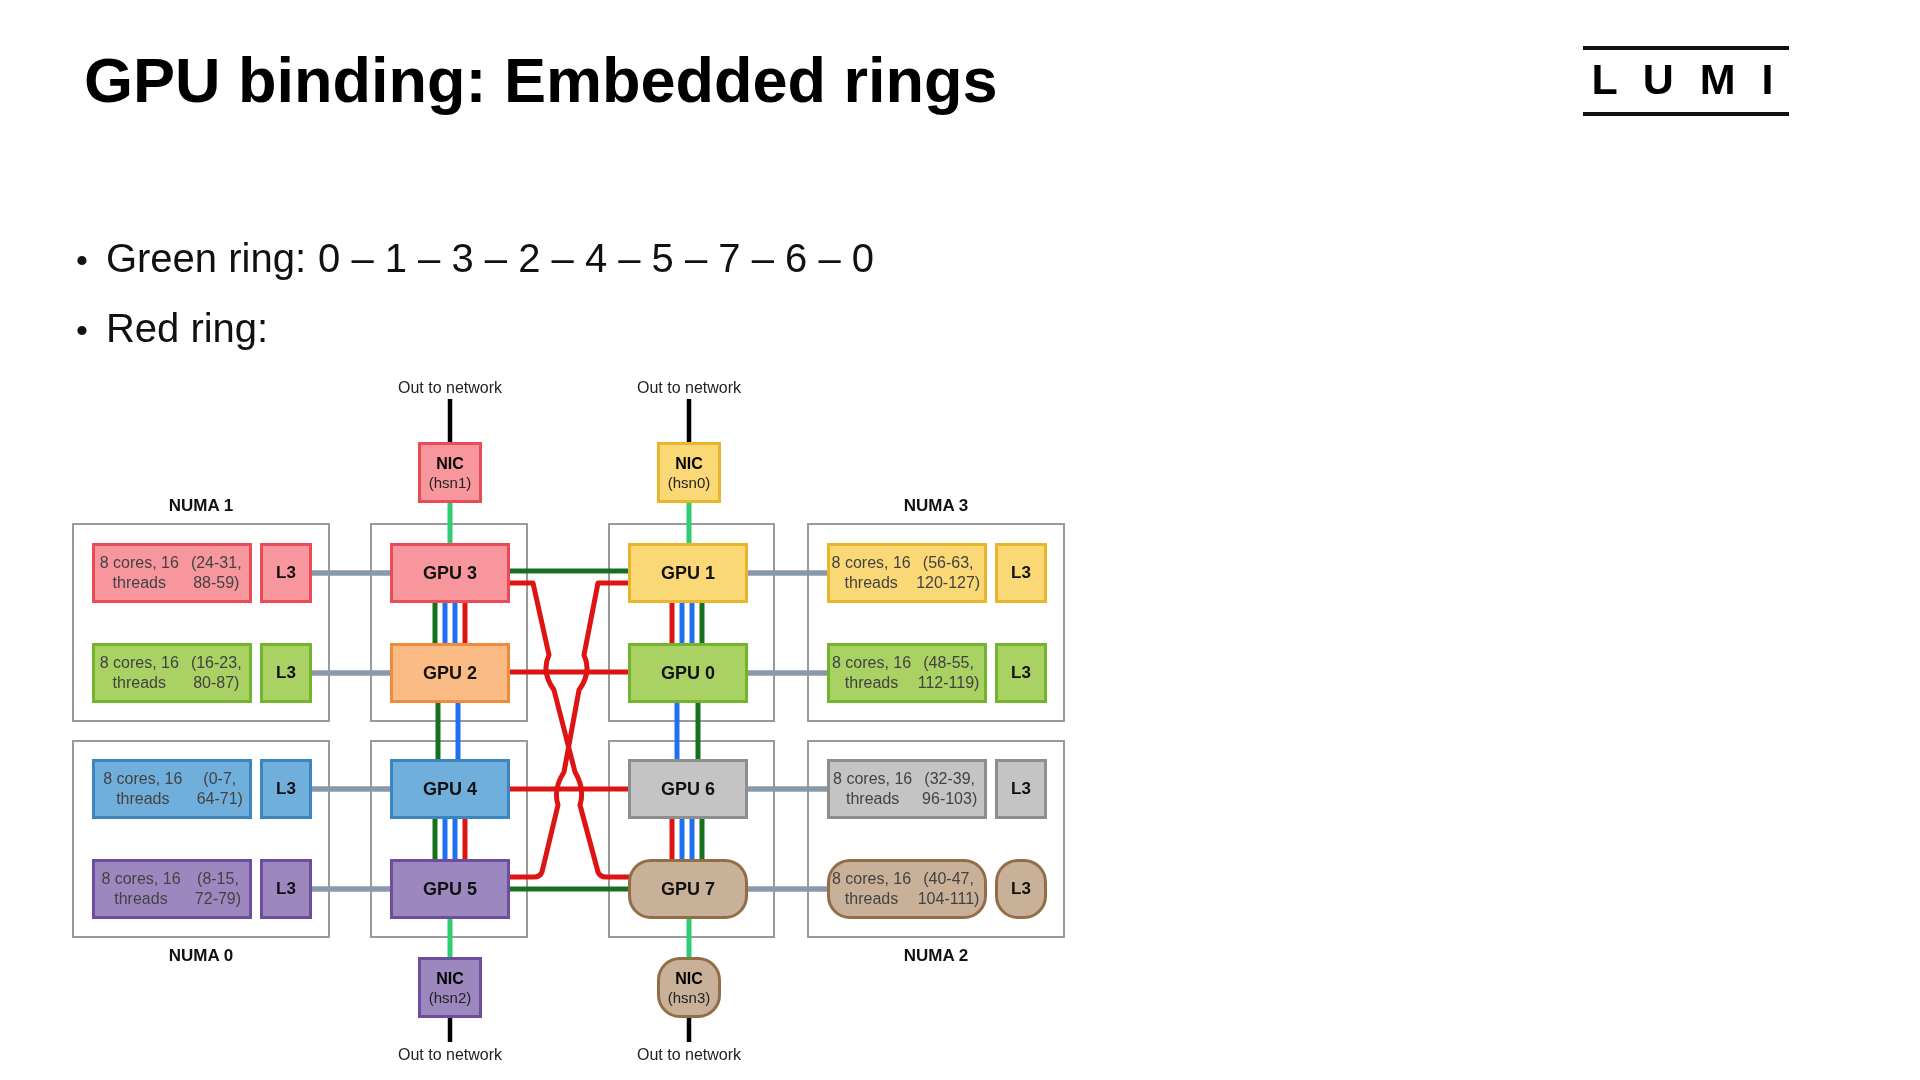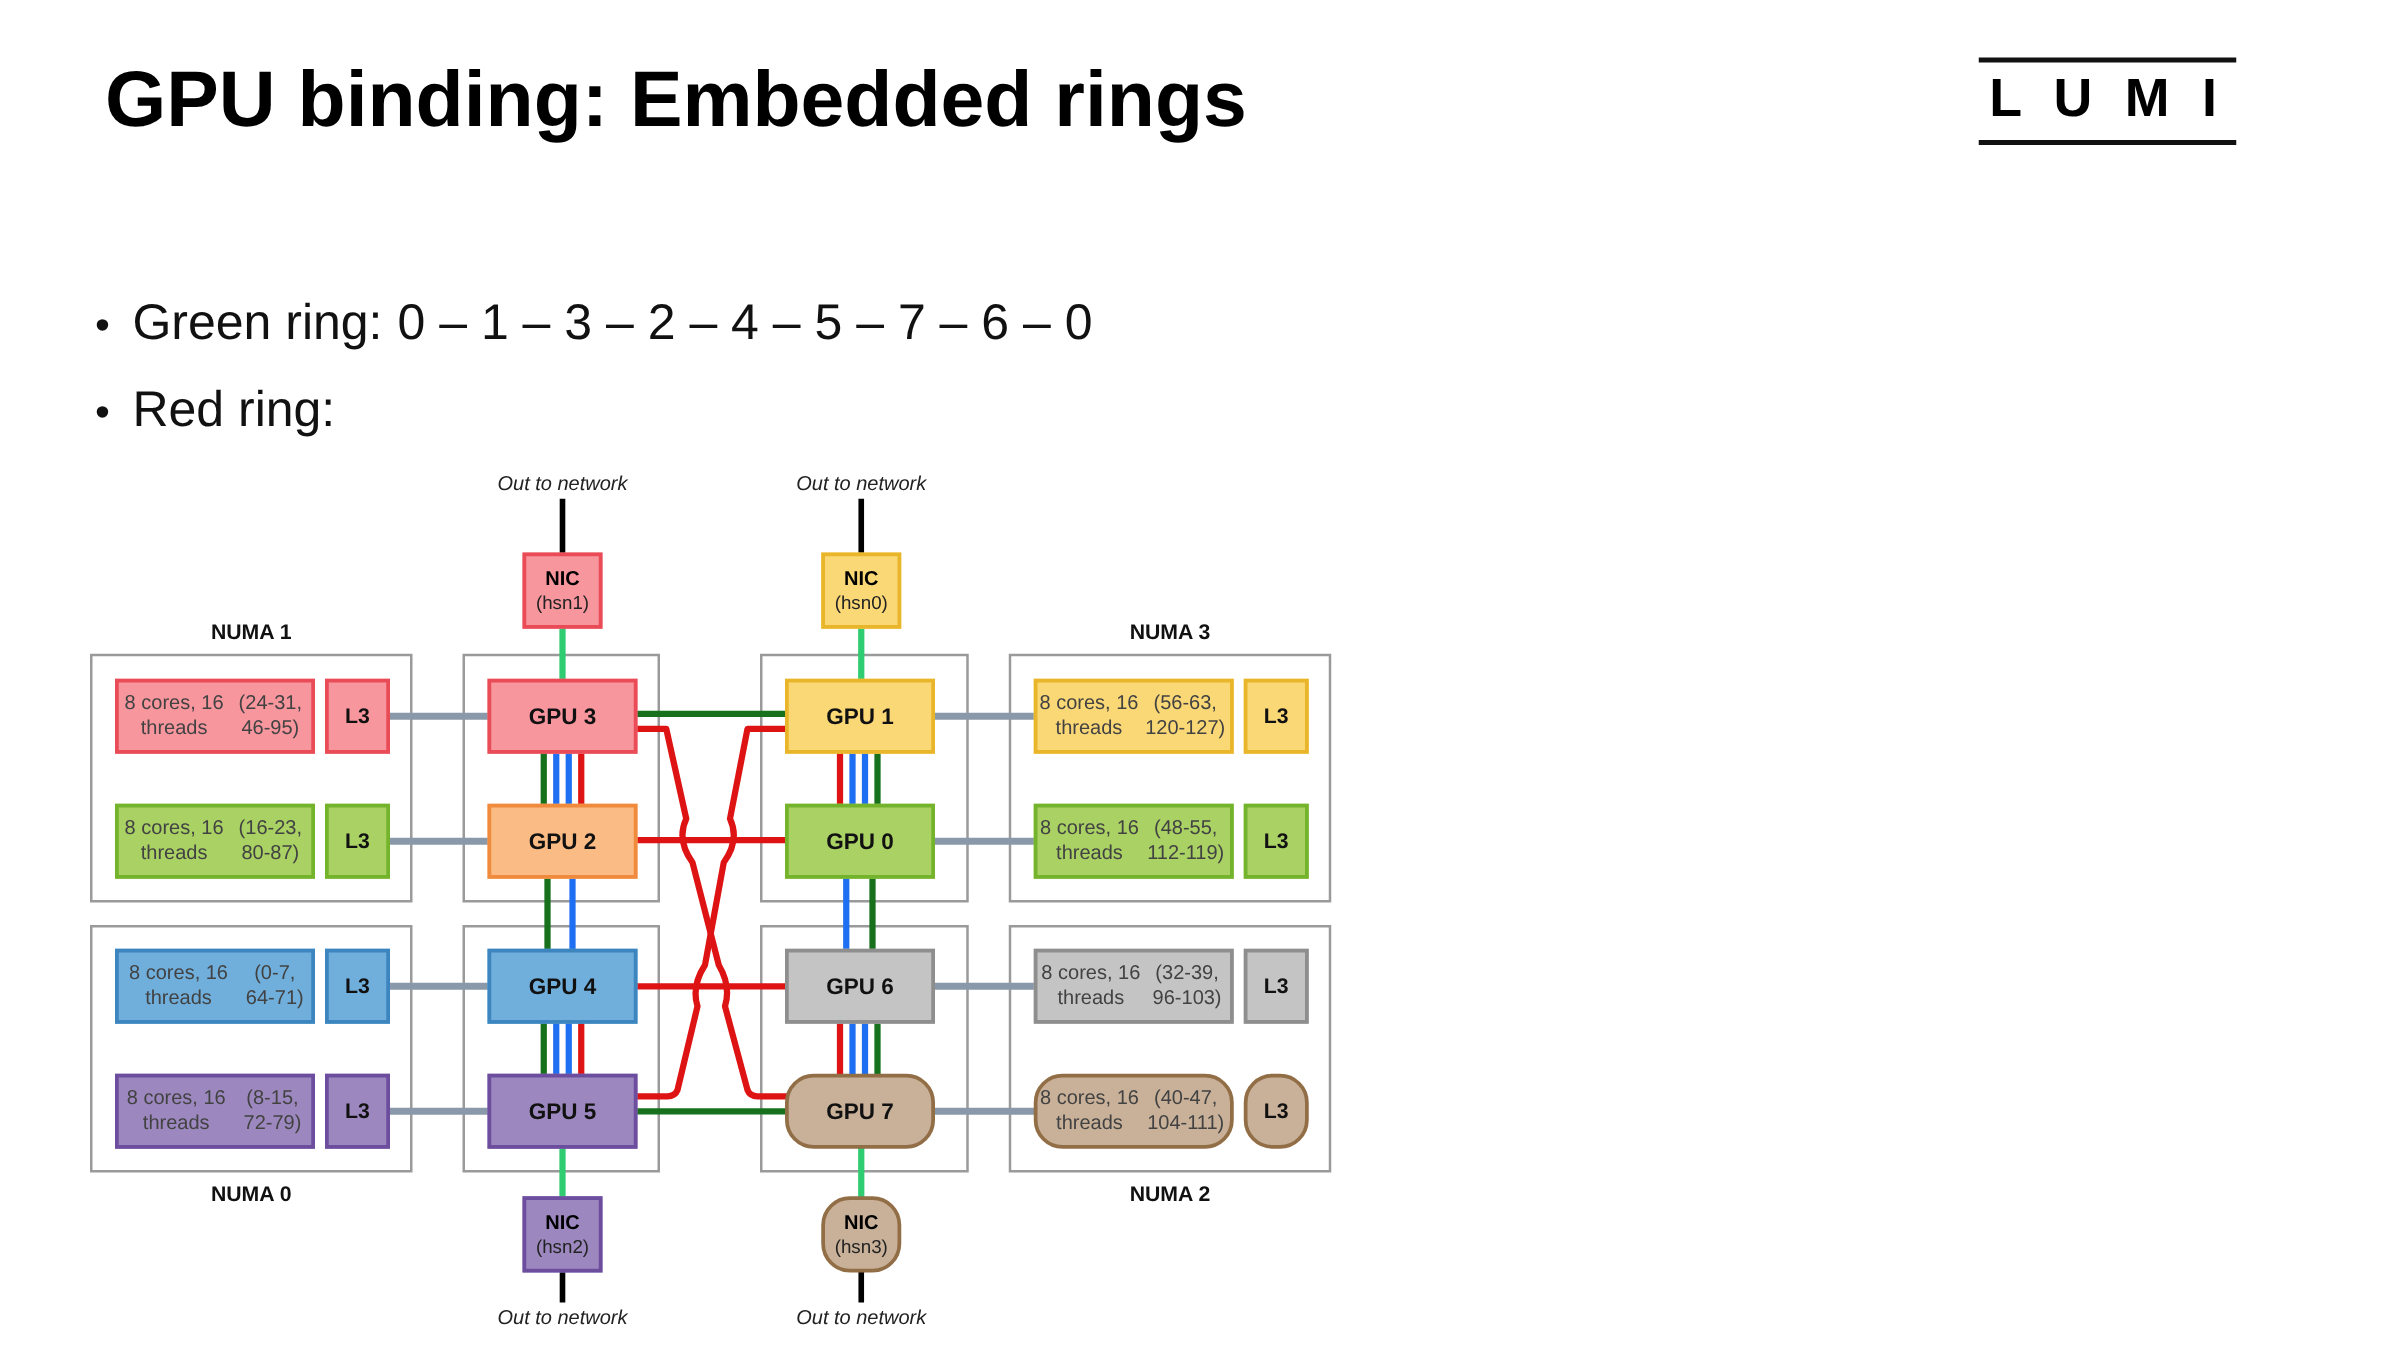--- a/index.html
+++ b/index.html
@@ -28,21 +28,21 @@
   .c-purple{background:var(--purple-fill);border-color:var(--purple-stroke);}
   .c-gray{background:var(--gray-fill);border-color:var(--gray-stroke);}
   .c-tan{background:var(--tan-fill);border-color:var(--tan-stroke);border-radius:23px;}
   .cores{flex-direction:row;font-size:16px;line-height:20px;color:#424242;text-align:center;}
   .l3{font-weight:700;font-size:17px;color:#111;}
   .gpu{font-weight:700;font-size:18px;color:#111;}
   .nic{flex-direction:column;line-height:19px;}
   .nic .nic-name{font-weight:700;font-size:16px;}
   .nic .nic-port{font-size:15px;color:#222;}
   .numa-label{position:absolute;text-align:center;font-weight:700;font-size:17px;color:#111;}
-  .net-label{position:absolute;text-align:center;font-size:16px;color:#222;font-style:italic;}
+  .net-label{position:absolute;text-align:center;font-size:16px;color:#222;}
   
   .lines{position:absolute;left:0;top:0;width:1920px;height:1080px;pointer-events:none;}
   .lines line,.lines path{fill:none;stroke-linecap:butt;}
   .ln-gray{stroke:var(--l3-link-gray);stroke-width:5.5;}
   .ln-black{stroke:var(--network-link-black);stroke-width:4.5;}
   .ln-nic{stroke:var(--nic-link-green);stroke-width:5;}
   .ln-green{stroke:var(--ring-green);stroke-width:5;}
   .ln-blue{stroke:var(--link-blue);stroke-width:5;}
   .ln-red{stroke:var(--ring-red);stroke-width:5;stroke-linejoin:round;}
 </style>
@@ -142,21 +142,21 @@
     <div class="numa-label" style="left:72px;top:946px;width:258px;">NUMA 0</div>
     <div class="numa-label" style="left:807px;top:946px;width:258px;">NUMA 2</div>
 
     <div class="net-label" style="left:350px;top:379px;width:200px;">Out to network</div>
     <div class="net-label" style="left:589px;top:379px;width:200px;">Out to network</div>
     <div class="net-label" style="left:350px;top:1046px;width:200px;">Out to network</div>
     <div class="net-label" style="left:589px;top:1046px;width:200px;">Out to network</div>
 
     <div class="box cbox cores c-red" style="left:92px;top:543px;width:160px;height:60px;">
       <span>8 cores, 16 threads</span>
-      <span>(24-31, 46-95)</span>
+      <span>(24-31, 88-59)</span>
     </div>
     <div class="box cbox l3 c-red" style="left:260px;top:543px;width:52px;height:60px;">L3</div>
     <div class="box cbox cores c-green" style="left:92px;top:643px;width:160px;height:60px;">
       <span>8 cores, 16 threads</span>
       <span>(16-23, 80-87)</span>
     </div>
     <div class="box cbox l3 c-green" style="left:260px;top:643px;width:52px;height:60px;">L3</div>
 
     <div class="box cbox cores c-yellow" style="left:827px;top:543px;width:160px;height:60px;">
       <span>8 cores, 16 threads</span>

